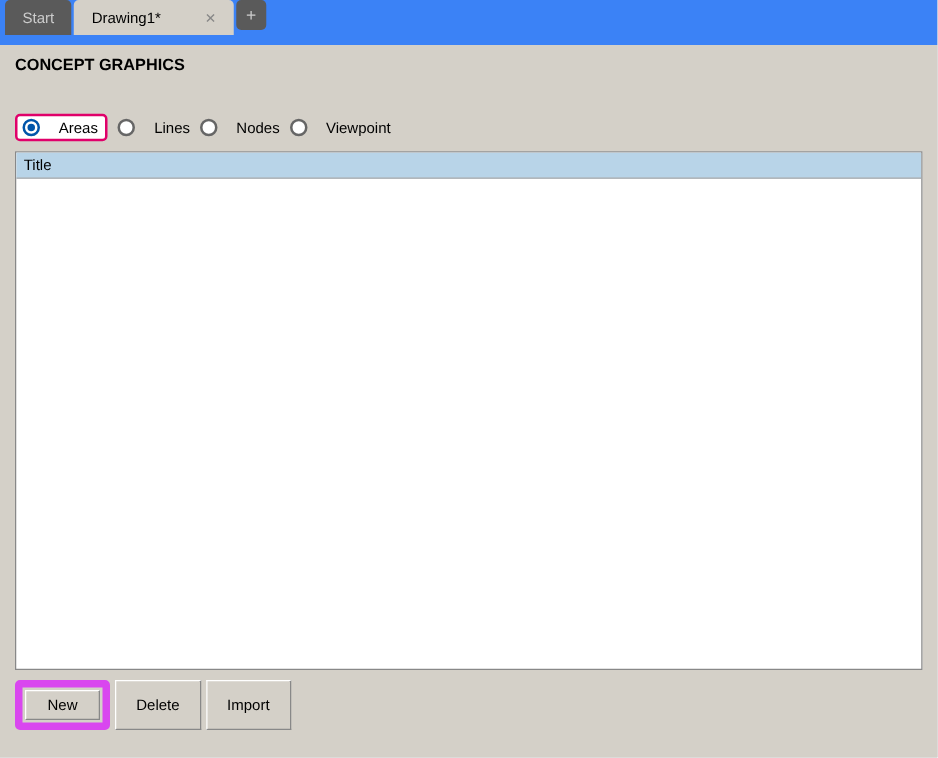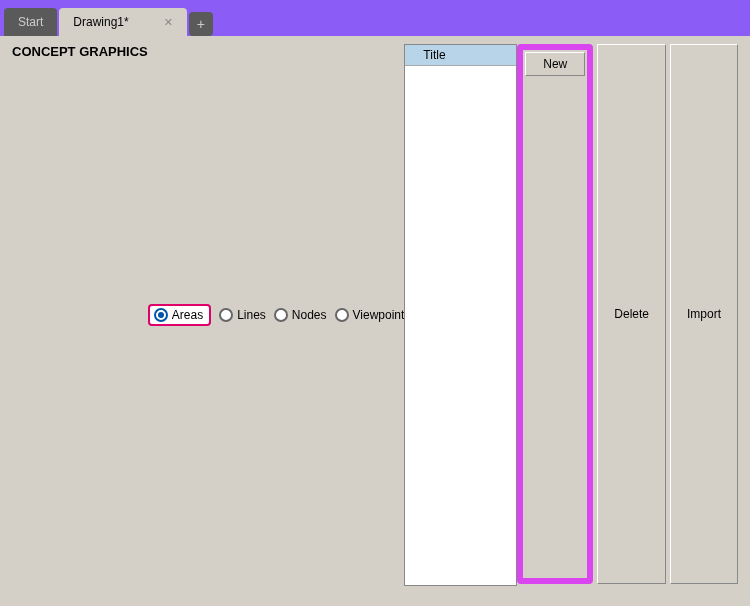--- a/index.html
+++ b/index.html
@@ -9,22 +9,21 @@
       font-size: 13px;
       background: #c0c0c0;
       width: 750px;
       height: 606px;
       overflow: hidden;
     }
 
     
     .tab-bar {
       display: flex;
-      align-items: flex-end;
-      background: #8b5cf6;
+      background: #3b82f6;
       height: 36px;
       padding: 0 4px;
     }
 
     .tab {
       display: flex;
       align-items: center;
       padding: 0 14px;
       height: 28px;
       border-radius: 4px 4px 0 0;
@@ -60,21 +59,21 @@
       cursor: pointer;
       font-size: 14px;
     }
 
     
     .main-panel {
       background: #d4d0c8;
       padding: 8px 12px 12px 12px;
       height: calc(606px - 36px);
       display: flex;
-      flex-direction: row;
+      flex-direction: column;
     }
 
     .panel-title {
       font-weight: bold;
       font-size: 13px;
       color: #000;
       margin-bottom: 8px;
     }
 
     .concept-graphics-label {
@@ -87,23 +86,24 @@
     .radio-group {
       display: flex;
       align-items: center;
       gap: 8px;
       margin-bottom: 8px;
     }
 
     .radio-item {
       display: flex;
       align-items: flex-start;
-      gap: 4px;
-      cursor: pointer;
-      font-size: 12px;
+      gap: 15px;
+      cursor: pointer;
+      font-size: 12px;
+      margin-top: 24px;
     }
 
     .radio-item.selected-radio {
       border: 2px solid #e0006a;
       border-radius: 4px;
       padding: 2px 6px 2px 4px;
       background: #fff;
     }
 
     .radio-input {
@@ -133,21 +133,21 @@
     .list-container {
       flex: 1;
       border: 1px solid #888;
       background: #fff;
       overflow-y: auto;
       margin-bottom: 8px;
     }
 
     .list-header-row {
       background: #b8d4e8;
-      padding: 3px 18px;
+      padding: 3px 6px;
       font-size: 12px;
       color: #000;
       border-bottom: 1px solid #aaa;
     }
 
     
     .action-buttons {
       display: flex;
       gap: 4px;
       margin-bottom: 10px;

